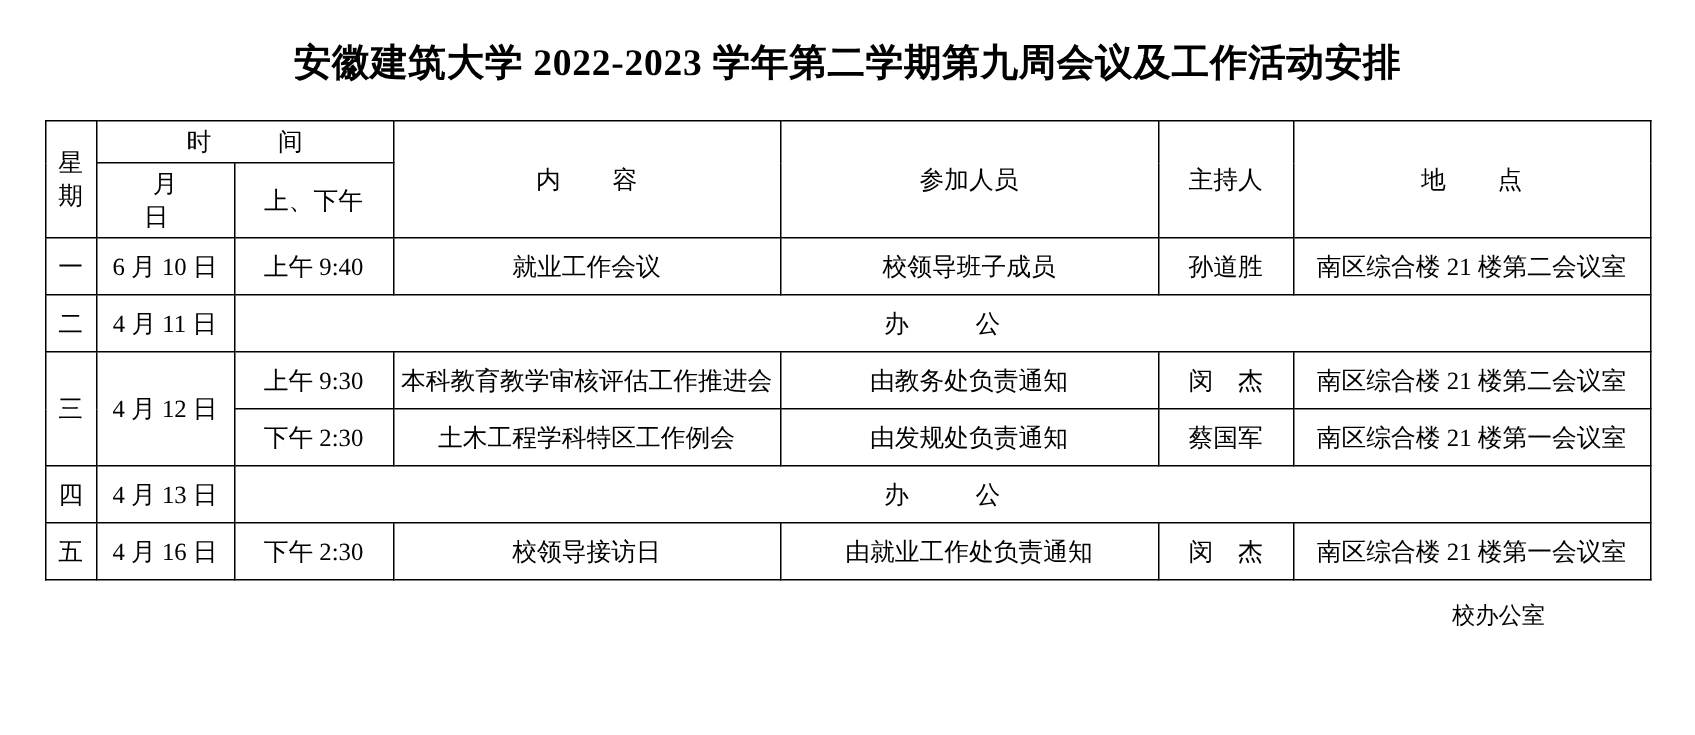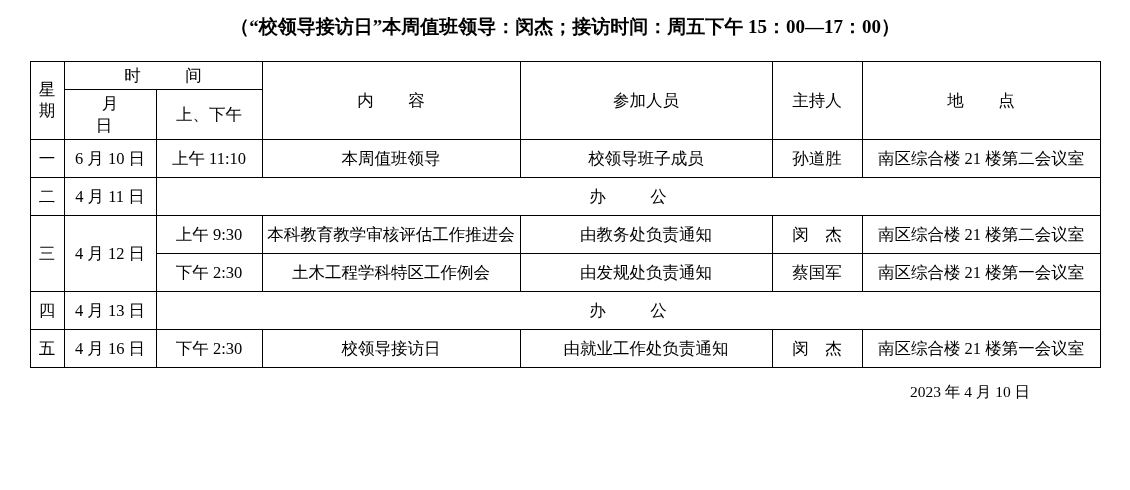--- a/index.html
+++ b/index.html
@@ -82,21 +82,21 @@
     font-size: 15.5px;
     line-height: 1.55;
   }
   .footer div { white-space: nowrap; }
 </style>
 </head>
 <body>
 
 <div class="page">
 
-  <div class="doc-subtitle">（“校领导接访日”本周值班领导：闵杰；接访时间：周五下午 15：00—17：00）</div>
+  <div class="doc-title">安徽建筑大学 2022-2023 学年第二学期第九周会议及工作活动安排</div>
 
   <table class="schedule">
     <colgroup>
       <col class="hdr-weekday">
       <col class="hdr-date">
       <col class="hdr-ampm">
       <col class="hdr-content">
       <col class="hdr-people">
       <col class="hdr-host">
       <col class="hdr-place">
@@ -116,22 +116,22 @@
       </tr>
 
       <tr>
         <td class="spread2">月　日</td>
         <td>上、下午</td>
       </tr>
 
       <tr class="row-h">
         <td>一</td>
         <td>6 月 10 日</td>
-        <td>上午 11:10</td>
-        <td>本周值班领导</td>
+        <td>上午 9:40</td>
+        <td>就业工作会议</td>
         <td>校领导班子成员</td>
         <td>孙道胜</td>
         <td>南区综合楼 21 楼第二会议室</td>
       </tr>
 
       <tr class="row-office">
         <td>二</td>
         <td>4 月 11 日</td>
         <td colspan="5" class="office-text">办　公</td>
       </tr>
@@ -165,16 +165,16 @@
         <td>下午 2:30</td>
         <td>校领导接访日</td>
         <td>由就业工作处负责通知</td>
         <td>闵　杰</td>
         <td>南区综合楼 21 楼第一会议室</td>
       </tr>
     </tbody>
   </table>
 
   <div class="footer">
-    <div>2023 年 4 月 10 日</div>
+    <div>校办公室</div>
   </div>
 
 </div>
 
 </body></html>

